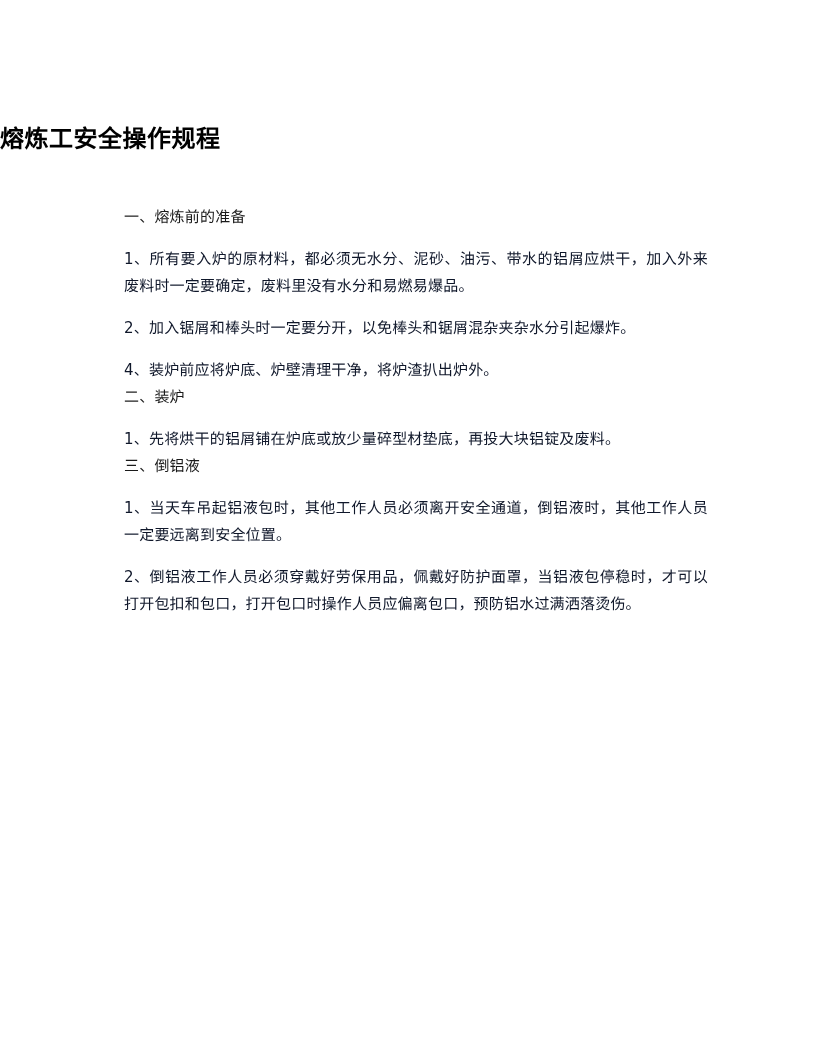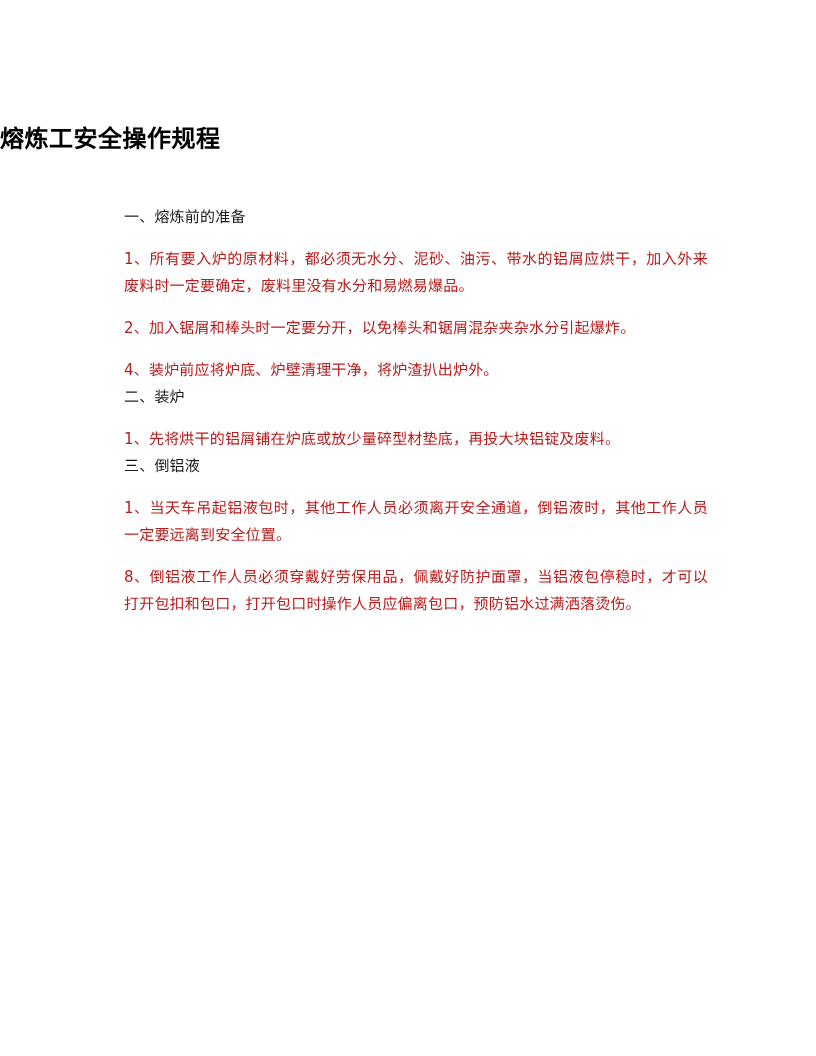--- a/index.html
+++ b/index.html
@@ -47,21 +47,21 @@
     line-height: 27px;
     color: #1a1a1a;
     margin: 0 0 15px 0;
     text-align: justify;
     text-justify: inter-ideograph;
     letter-spacing: 0.2px;
   }
   .para {
     font-size: 15px;
     line-height: 27px;
-    color: #b91c1c;
+    color: #0f172a;
     margin: 0 0 15px 0;
     text-align: justify;
     text-justify: inter-ideograph;
     letter-spacing: 0.2px;
     word-break: break-all;
   }
   .para:last-child,
   .section-heading:last-child {
     margin-bottom: 0;
   }
@@ -87,17 +87,17 @@
     </div>
 
     <div class="block-group">
       <p class="section-heading">二、装炉</p>
       <p class="para">1、先将烘干的铝屑铺在炉底或放少量碎型材垫底，再投大块铝锭及废料。</p>
     </div>
 
     <div class="block-group">
       <p class="section-heading">三、倒铝液</p>
       <p class="para">1、当天车吊起铝液包时，其他工作人员必须离开安全通道，倒铝液时，其他工作人员一定要远离到安全位置。</p>
-      <p class="para">8、倒铝液工作人员必须穿戴好劳保用品，佩戴好防护面罩，当铝液包停稳时，才可以打开包扣和包口，打开包口时操作人员应偏离包口，预防铝水过满洒落烫伤。</p>
+      <p class="para">2、倒铝液工作人员必须穿戴好劳保用品，佩戴好防护面罩，当铝液包停稳时，才可以打开包扣和包口，打开包口时操作人员应偏离包口，预防铝水过满洒落烫伤。</p>
     </div>
 
   </div>
 </div>
 
 </body></html>

